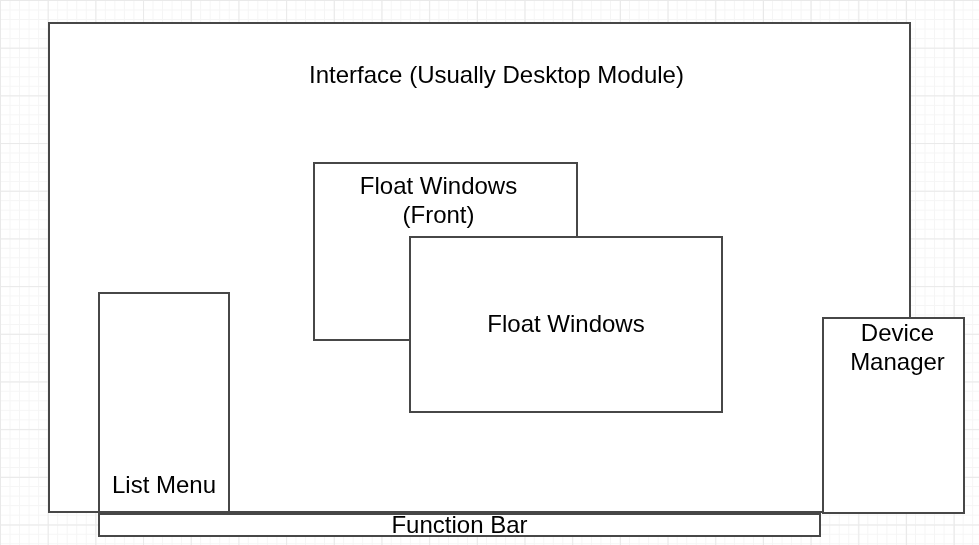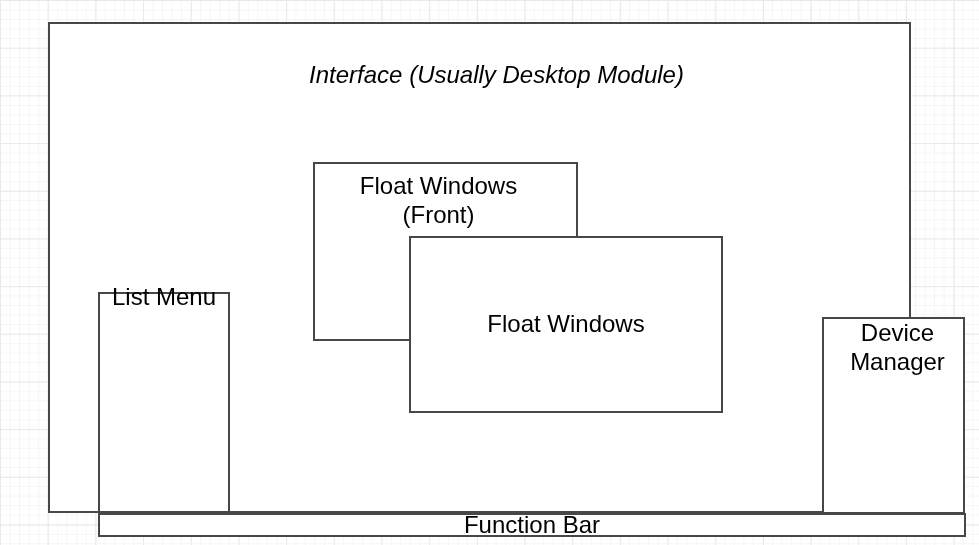--- a/index.html
+++ b/index.html
@@ -39,21 +39,20 @@
   
   .shape-interface {
     left: 48px; top: 22px;
     width: 863px; height: 491px;
   }
   .interface-label {
     position: absolute;
     left: 0; right: 0;
     top: 37px;
     text-align: center;
-    font-style: italic;
   }
   .interface-label span {
     position: relative;
     left: 17px;
   }
 
   
   .shape-float-back {
     left: 263px; top: 138px;
     width: 265px; height: 179px;
@@ -74,41 +73,41 @@
     align-items: center;
     justify-content: center;
     text-align: center;
   }
 
   
   .shape-list-menu {
     left: 48px; top: 268px;
     width: 132px; height: 221px;
     display: flex;
-    align-items: flex-start;
+    align-items: flex-end;
     justify-content: center;
   }
   .shape-list-menu .lbl { transform: translateY(-11px); }
 
   
   .shape-device {
     left: 772px; top: 293px;
     width: 143px; height: 197px;
     display: flex;
     flex-direction: column;
     align-items: center;
     justify-content: flex-start;
     text-align: center;
   }
   .shape-device .lines { transform: translateX(4px); }
 
   
   .shape-function-bar {
     left: 48px; top: 489px;
-    width: 868px; height: 24px;
+    width: 723px; height: 24px;
     display: flex;
     align-items: center;
     justify-content: center;
     line-height: 1;
     overflow: visible;
   }
 </style>
 </head>
 <body>
 

